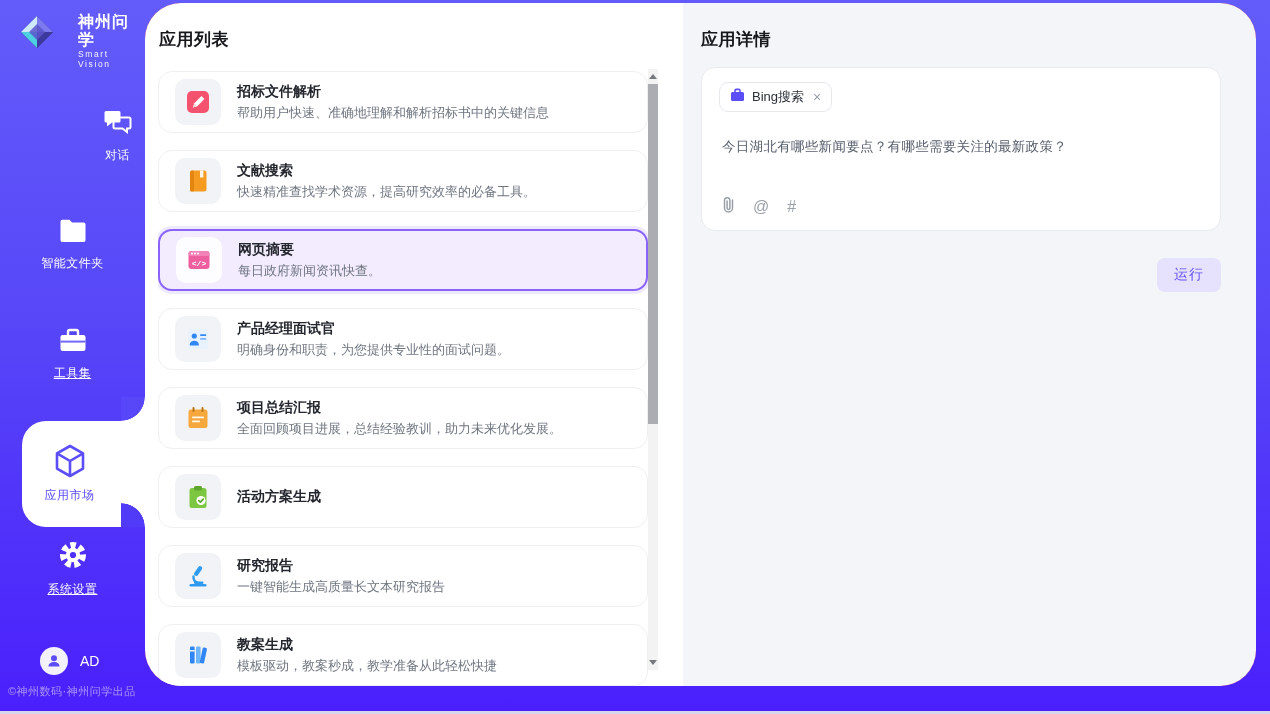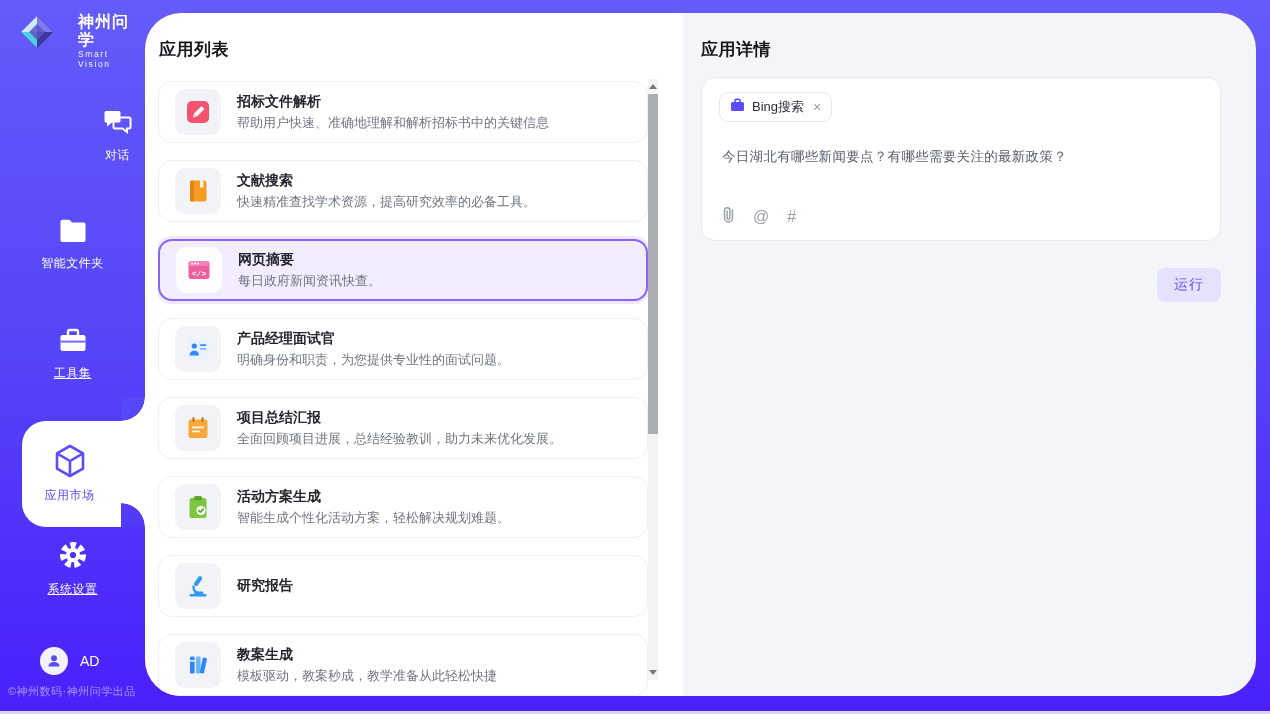--- a/index.html
+++ b/index.html
@@ -28,21 +28,21 @@
   .corner { position:absolute; left:121px; width:24px; height:24px; }
   .corner.top    { top:397px; background:radial-gradient(circle 24px at 0 0, #5747f8 23.4px, #ffffff 24px); }
   .corner.bottom { top:503px; background:radial-gradient(circle 24px at 0 100%, #523af9 23.4px, #ffffff 24px); }
 
   .user-row { position:absolute; left:40px; top:647px; display:flex; align-items:center; gap:12px; }
   .avatar { width:28px; height:28px; border-radius:50%; background:#f3f1fd; display:flex; align-items:center; justify-content:center; }
   .user-name { font-size:14px; color:#fff; }
   .copyright { position:absolute; left:8px; top:684px; font-size:11px; color:rgba(255,255,255,.5); letter-spacing:.5px; white-space:nowrap; }
 
   
-  .main { position:absolute; left:145px; top:13px; width:1111px; height:683px; border-radius:36px; overflow:hidden; display:flex; background:#be185d; }
+  .main { position:absolute; left:145px; top:3px; width:1111px; height:683px; border-radius:36px; overflow:hidden; display:flex; background:#be185d; }
   .panel-title { font-size:17px; font-weight:bold; color:#17181c; letter-spacing:.5px; }
 
   
   .list-panel { position:relative; width:538px; background:#ffffff; flex:none; }
   .list-panel .panel-title { position:absolute; left:14px; top:25px; }
   .rows { position:absolute; left:13px; top:68px; width:490px; height:615px; overflow:hidden; }
   .app-row { display:flex; align-items:center; height:62px; margin-bottom:17px; background:#fff;
     border:1px solid #f0f0f3; border-radius:14px; cursor:pointer; }
   .app-row.selected { border:2px solid #8a63fa; background:#f3ecfe; box-shadow:0 0 0 3px rgba(138,99,250,.14); }
   .icon-box { flex:none; width:46px; height:46px; margin:0 16px; border-radius:10px; background:#f2f3f6;
@@ -251,35 +251,35 @@
         <span class="icon-box">
           <svg width="26" height="26" viewBox="0 0 26 26">
             <rect x="4.5" y="4" width="17" height="20" rx="2.5" fill="#7cc642"></rect>
             <rect x="9" y="2" width="8" height="4.5" rx="1.5" fill="#5ea52c"></rect>
             <circle cx="16" cy="16.5" r="4.6" fill="#fff"></circle>
             <path d="M13.8 16.6l1.6 1.6 2.9-3" fill="none" stroke="#5ea52c" stroke-width="1.7" stroke-linecap="round" stroke-linejoin="round"></path>
           </svg>
         </span>
         <span class="app-texts">
           <span class="app-name">活动方案生成</span>
-          <span class="app-desc">智能生成个性化活动方案，轻松解决规划难题。</span>
         </span>
       </div>
 
       <div class="app-row">
         <span class="icon-box">
           <svg width="26" height="26" viewBox="0 0 26 26">
             <rect x="4.5" y="21" width="17" height="2.6" rx="1.3" fill="#2e9bf0"></rect>
             <rect x="11" y="2.5" width="4.2" height="11" rx="2" fill="#2e9bf0" transform="rotate(35 13 8)"></rect>
             <path d="M8.5 13.5c-.5 3.5 2 6.5 6 6.8" fill="none" stroke="#2e9bf0" stroke-width="2.4" stroke-linecap="round"></path>
             <rect x="9" y="18.6" width="9.5" height="2.4" rx="1.2" fill="#2e9bf0"></rect>
           </svg>
         </span>
         <span class="app-texts">
           <span class="app-name">研究报告</span>
+          <span class="app-desc">一键智能生成高质量长文本研究报告</span>
         </span>
       </div>
 
       <div class="app-row">
         <span class="icon-box">
           <svg width="26" height="26" viewBox="0 0 26 26">
             <rect x="5" y="4.5" width="4.6" height="17" rx="1.2" fill="#2f86f6"></rect>
             <rect x="11" y="4.5" width="4.6" height="17" rx="1.2" fill="#6cb6f9"></rect>
             <rect x="16.2" y="5.5" width="4.4" height="16" rx="1.2" fill="#2f86f6" transform="rotate(12 18.4 13.5)"></rect>
             <rect x="5" y="8" width="4.6" height="1.6" fill="#fff" opacity=".85"></rect>

